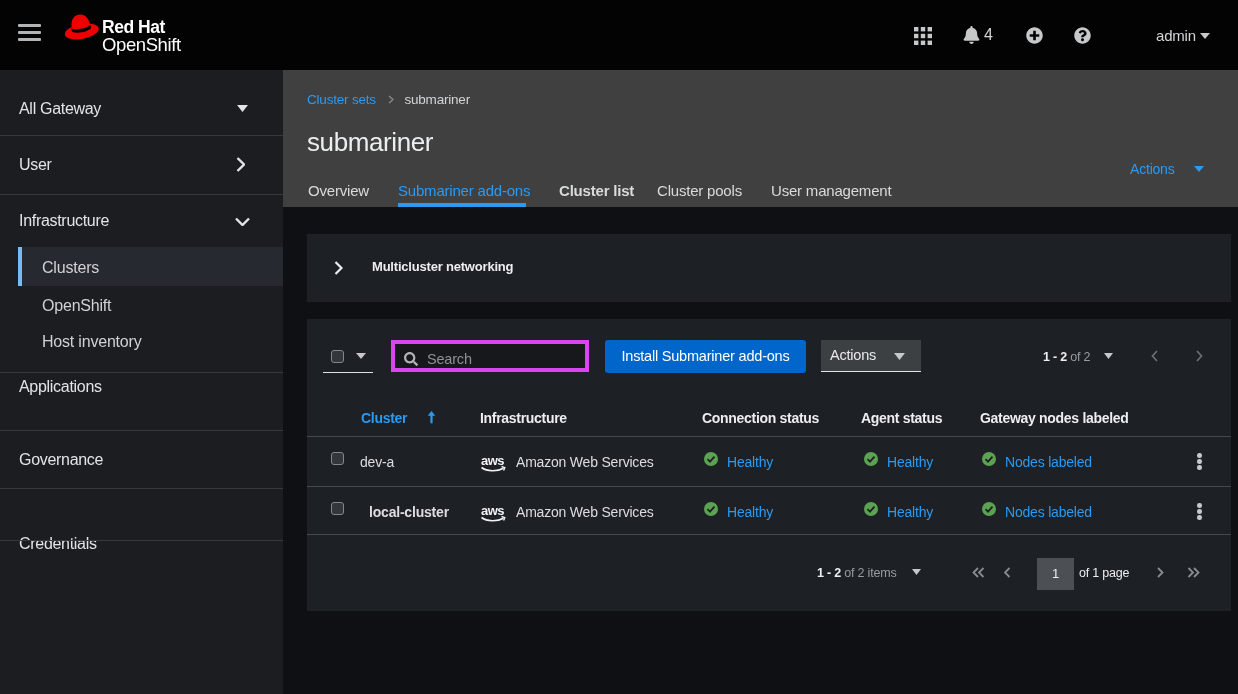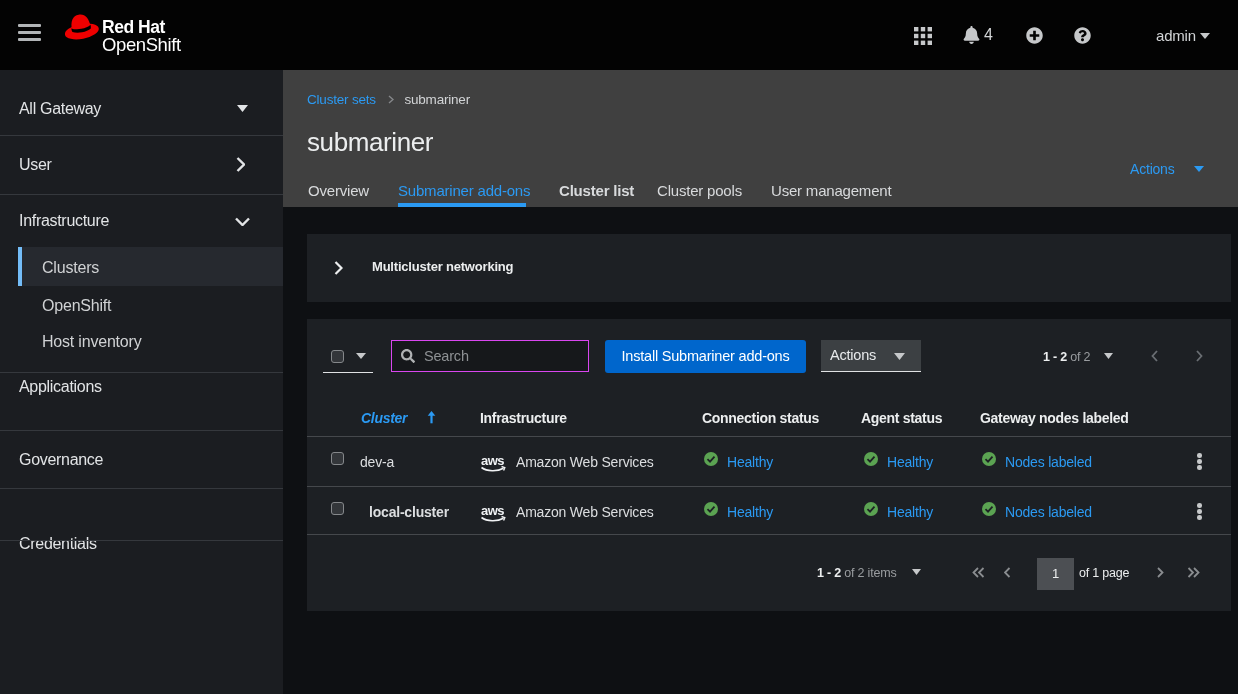--- a/index.html
+++ b/index.html
@@ -136,21 +136,21 @@
   </div>
 
   <div class="card" style="left:24px; top:249px; width:924px; height:292px;">
 
     <div class="abs" style="left:16px; top:21px; width:50px; height:33px; border-bottom:1px solid #e0e2e4;">
       <div class="abs" style="left:8px; top:10px; width:13px; height:13px; background:#33363a; border:1.5px solid #85888b; border-radius:3px;"></div>
       <svg class="abs" style="left:33px; top:13px;" width="10" height="6" viewBox="0 0 10 6">
           <path d="M0 0 L10 0 L5 6 Z" fill="#c6c8ca"></path>
         </svg>
     </div>
-    <div class="abs" style="left:84px; top:21px; width:198px; height:32px; border:1px solid #d946ef; background:#16181b;">
+    <div class="abs" style="left:84px; top:21px; width:198px; height:32px; border:4px solid #d946ef; background:#16181b;">
       <svg class="abs" style="left:9px; top:8px;" width="14" height="14" viewBox="0 0 512 512" fill="#b0b2b4">
           <path d="M505 442.7L405.3 343c-4.5-4.5-10.6-7-17-7H372c27.6-35.3 44-79.7 44-128C416 93.1 322.9 0 208 0S0 93.1 0 208s93.1 208 208 208c48.3 0 92.7-16.4 128-44v16.3c0 6.4 2.5 12.5 7 17l99.7 99.7c9.4 9.4 24.6 9.4 33.9 0l28.3-28.3c9.4-9.4 9.4-24.6.1-34zM208 336c-70.7 0-128-57.2-128-128 0-70.7 57.2-128 128-128 70.7 0 128 57.2 128 128 0 70.7-57.2 128-128 128z"></path>
         </svg>
       <div class="abs" style="left:32px; top:7px; color:#8e9194; font-size:14.5px;">Search</div>
     </div>
     <div class="abs" style="left:298px; top:21px; width:201px; height:33px; background:#0066cc; border-radius:3px; color:#fff; font-size:14.5px; text-align:center; line-height:32px;">Install Submariner add-ons</div>
     <div class="abs" style="left:514px; top:21px; width:100px; height:32px; background:#3c4043; border-bottom:1px solid #e0e2e4; color:#e8eaec; font-size:14.5px;">
       <span class="abs" style="left:9px; top:7px;">Actions</span>
       <svg class="abs" style="left:73px; top:13px;" width="11" height="7" viewBox="0 0 11 7">
           <path d="M0 0 L11 0 L5.5 7 Z" fill="#c6c8ca"></path>
@@ -161,21 +161,21 @@
         <path d="M0 0 L9 0 L4.5 6 Z" fill="#c6c8ca"></path>
       </svg>
     <svg class="abs" style="left:844px; top:31px;" width="7" height="12" viewBox="0 0 7 12">
         <path d="M6 1 L1.5 6 L6 11" stroke="#6a6e73" stroke-width="1.8" fill="none"></path>
       </svg>
     <svg class="abs" style="left:889px; top:31px;" width="7" height="12" viewBox="0 0 7 12">
         <path d="M1 1 L5.5 6 L1 11" stroke="#6a6e73" stroke-width="1.8" fill="none"></path>
       </svg>
 
     <div class="abs" style="top:91px; left:0; width:924px; font-size:14px; font-weight:bold; color:#eceeef; letter-spacing:-0.3px;">
-      <span class="abs link" style="left:54px;font-style:italic;">Cluster</span>
+      <span class="abs link" style="left:54px;">Cluster</span>
       <svg class="abs" style="left:120px; top:1px;" width="9" height="13" viewBox="0 0 9 13">
           <path d="M4.5 3 L4.5 12.3" stroke="#2b9af3" stroke-width="2.2" fill="none"></path>
           <path d="M4.5 0 L8.3 4.8 L0.7 4.8 Z" fill="#2b9af3"></path>
         </svg>
       <span class="abs" style="left:173px;">Infrastructure</span>
       <span class="abs" style="left:395px;">Connection status</span>
       <span class="abs" style="left:554px;">Agent status</span>
       <span class="abs" style="left:673px;">Gateway nodes labeled</span>
     </div>
     <div class="hborder" style="top:117px;"></div>

